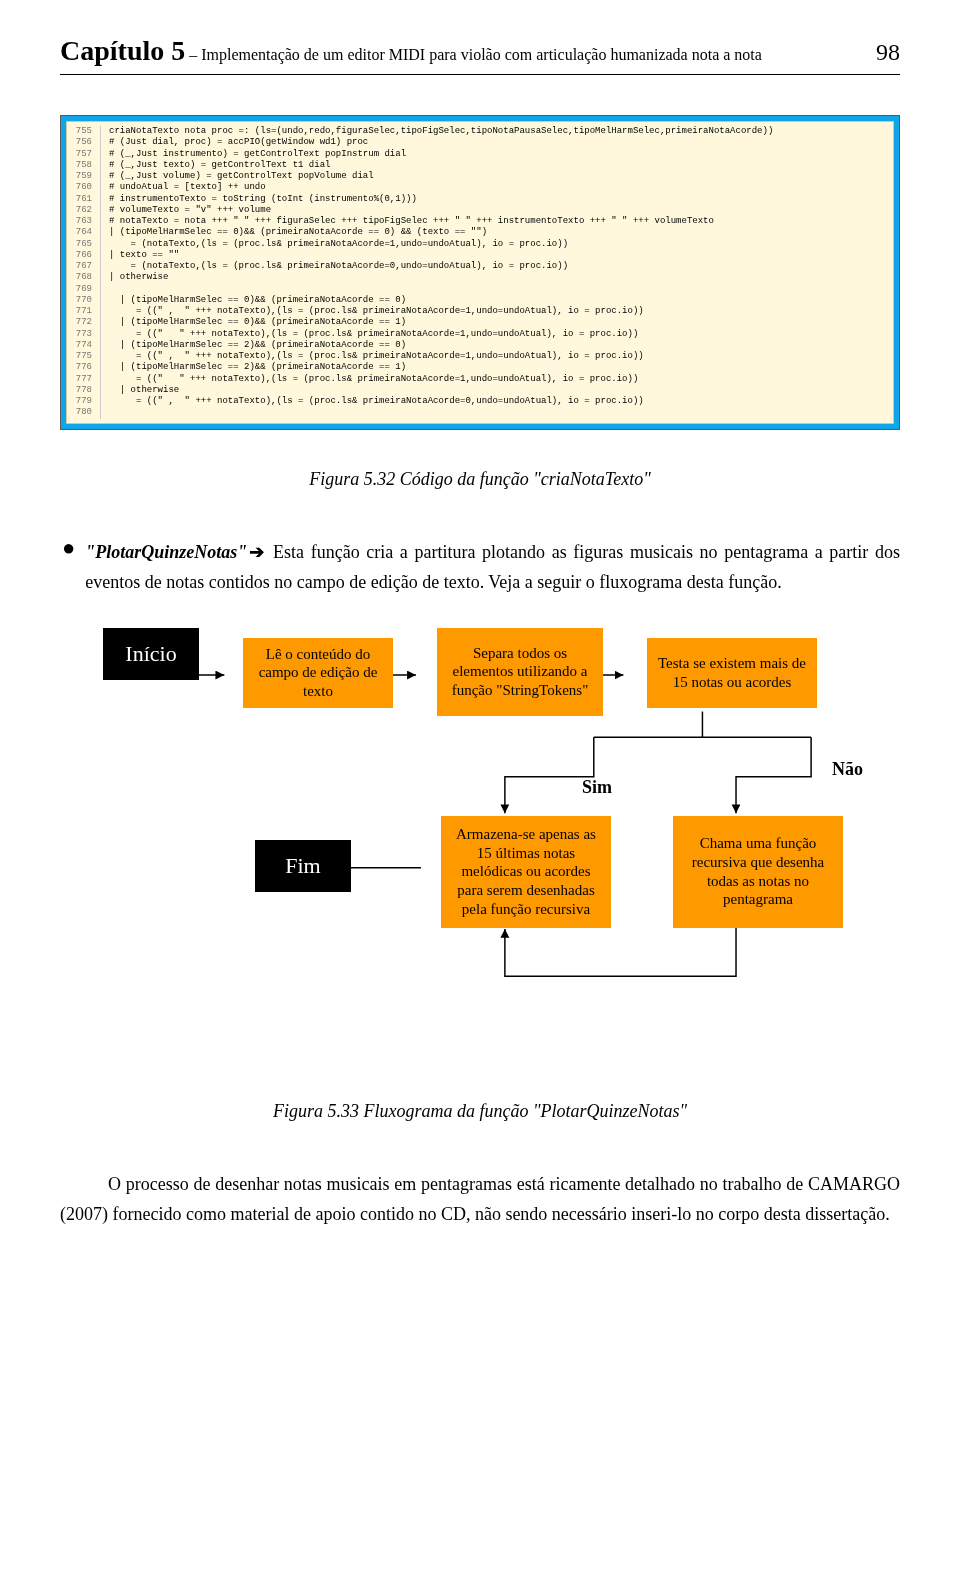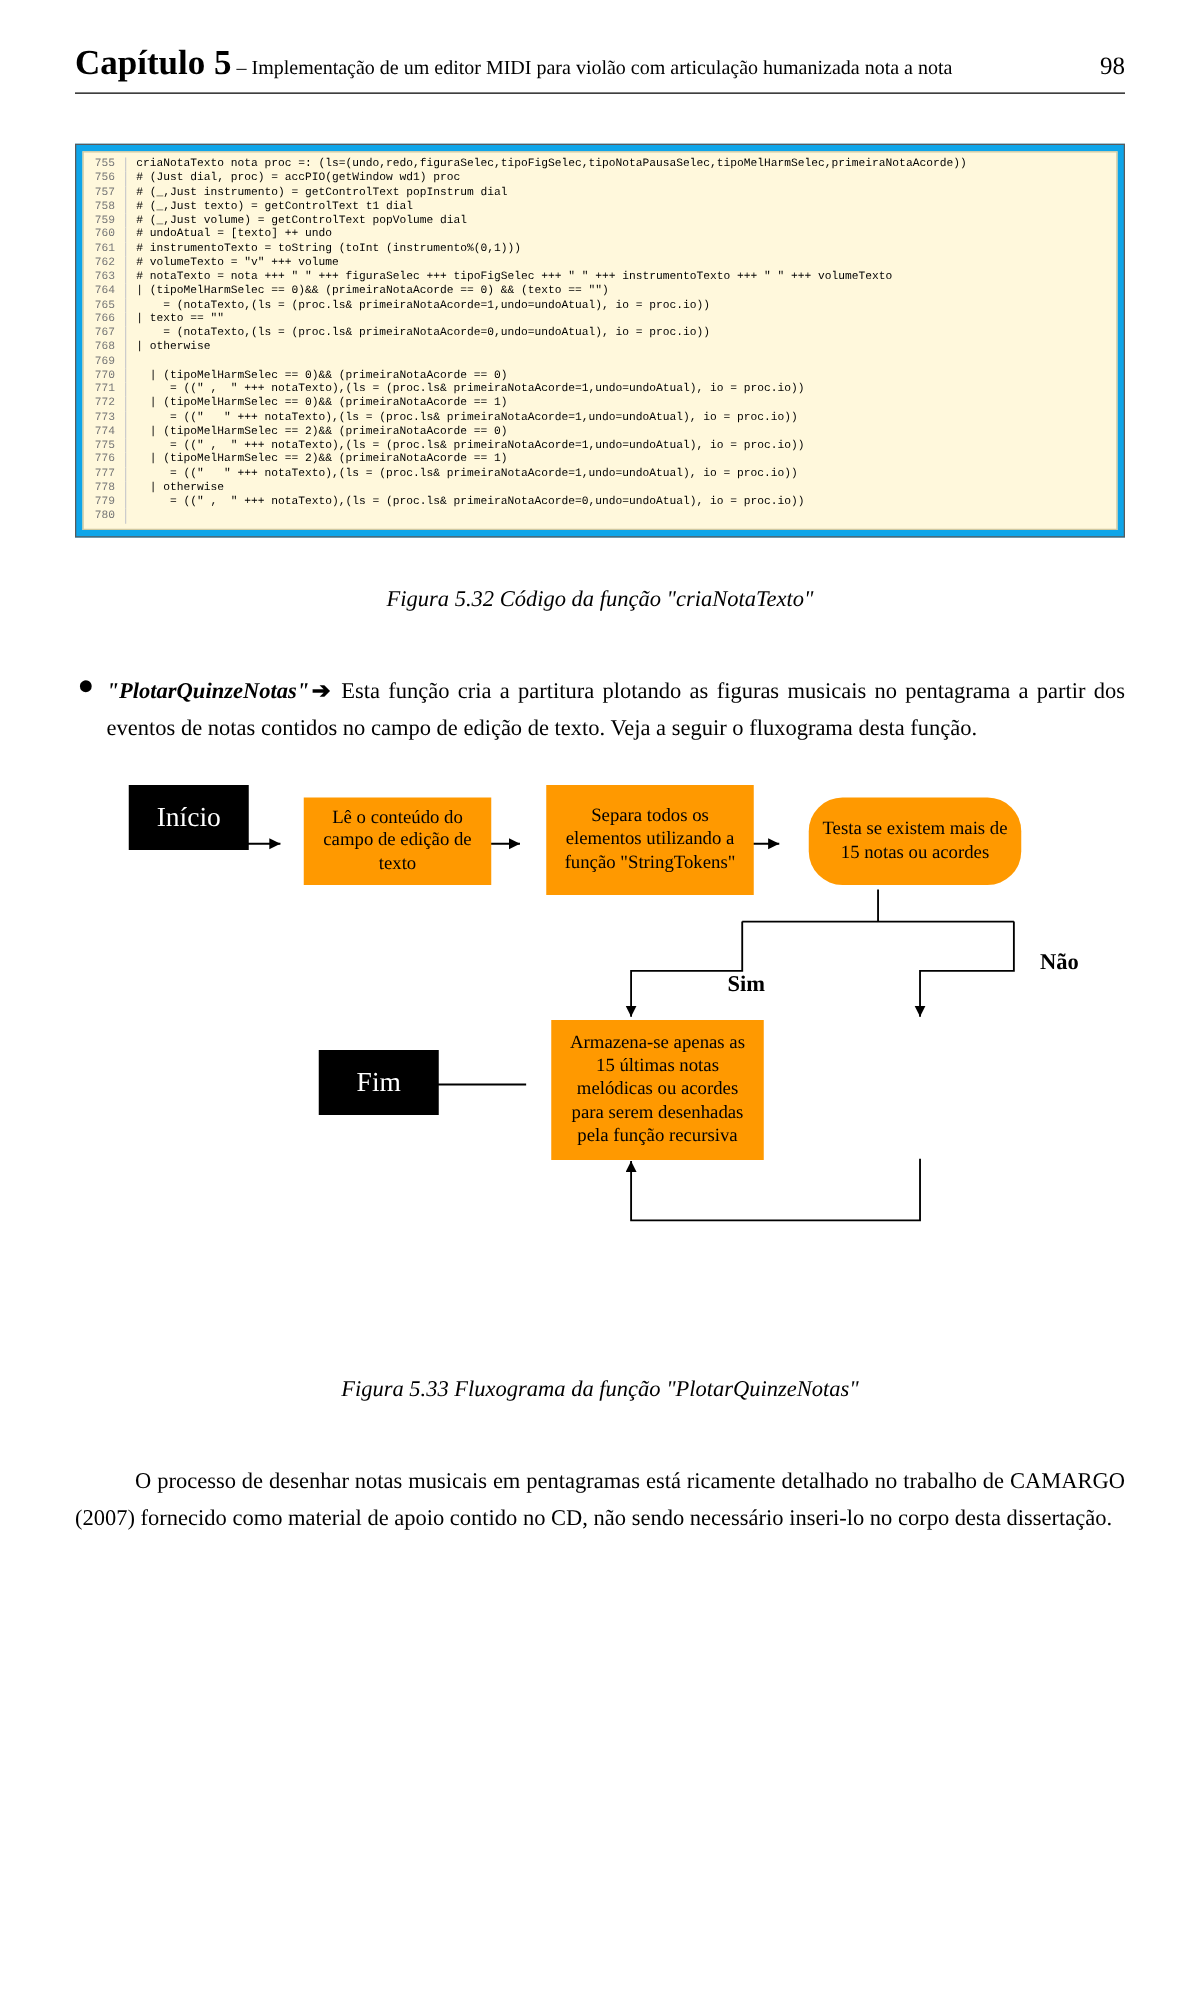--- a/index.html
+++ b/index.html
@@ -16,21 +16,21 @@
     display: flex;
     justify-content: space-between;
     align-items: baseline;
     border-bottom: 1px solid #000;
     padding-bottom: 2px;
     margin-bottom: 40px;
   }
   .chapter-left { font-size: 16px; }
   .chapter-num { font-weight: bold; font-size: 28px; }
   .chapter-title-text { font-size: 16px; }
-  .page-number { font-size: 20px; text-align: right; }
+  .page-number { font-size: 24px; text-align: right; }
   .code-frame {
     border: 1px solid #5a5a5a;
     padding: 5px;
     background: #0ea5e9;
     margin-bottom: 36px;
   }
   .code-block {
     background: #fff8dc;
     border: 1px solid #d0c8a0;
     padding: 4px 6px 4px 0;
@@ -139,26 +139,27 @@
 
     <polyline class="arrow-line" points="654,300 654,350 420,350 420,302" marker-end="url(#ah)"></polyline>
   </svg>
 
   <div class="fbox fblack" style="left:0; top:18; width:96px; height:52px;">Início</div>
 
   <div class="fbox forange" style="left:334px; top:0px; width:166px; height:88px;">Separa todos os elementos utilizando a função "StringTokens"</div>
 
   <div class="fbox forange" style="left:140px; top:10px; width:150px; height:70px;">Lê o conteúdo do campo de edição de texto</div>
 
-  <div class="fbox forange" style="left:544px; top:10px; width:170px; height:70px;border-radius:27px;">Testa se existem mais de 15 notas ou acordes</div>
+  <div class="fbox forange" style="left:544px; top:10px; width:170px; height:70px;">Testa se existem mais de 15 notas ou acordes</div>
 
   <div class="flabel-plain" style="left:492px; top:146px;">Sim</div>
   <div class="flabel-plain" style="left:742px; top:128px;">Não</div>
 
   <div class="fbox fblack" style="left:152px; top:212px; width:96px; height:52px;">Fim</div>
 
   <div class="fbox forange" style="left:338px; top:188px; width:170px; height:112px;">Armazena-se apenas as 15 últimas notas melódicas ou acordes para serem desenhadas pela função recursiva</div>
 
+  <div class="fbox forange" style="left:570px; top:188px; width:170px; height:112px;">Chama uma função recursiva que desenha todas as notas  no pentagrama</div>
 </div>
 
 <div class="figure-caption">Figura 5.33 Fluxograma da função "PlotarQuinzeNotas"</div>
 
 <div class="paragraph" style="text-indent:48px;">O processo de desenhar notas musicais em pentagramas está ricamente detalhado no trabalho de CAMARGO (2007) fornecido como material de apoio contido no CD, não sendo necessário inseri-lo no corpo desta dissertação.</div>
 
 </body></html>

